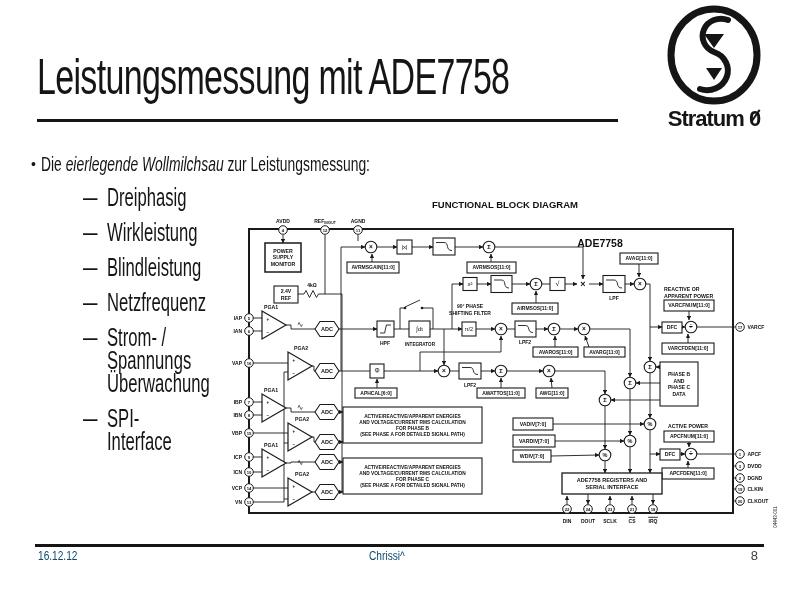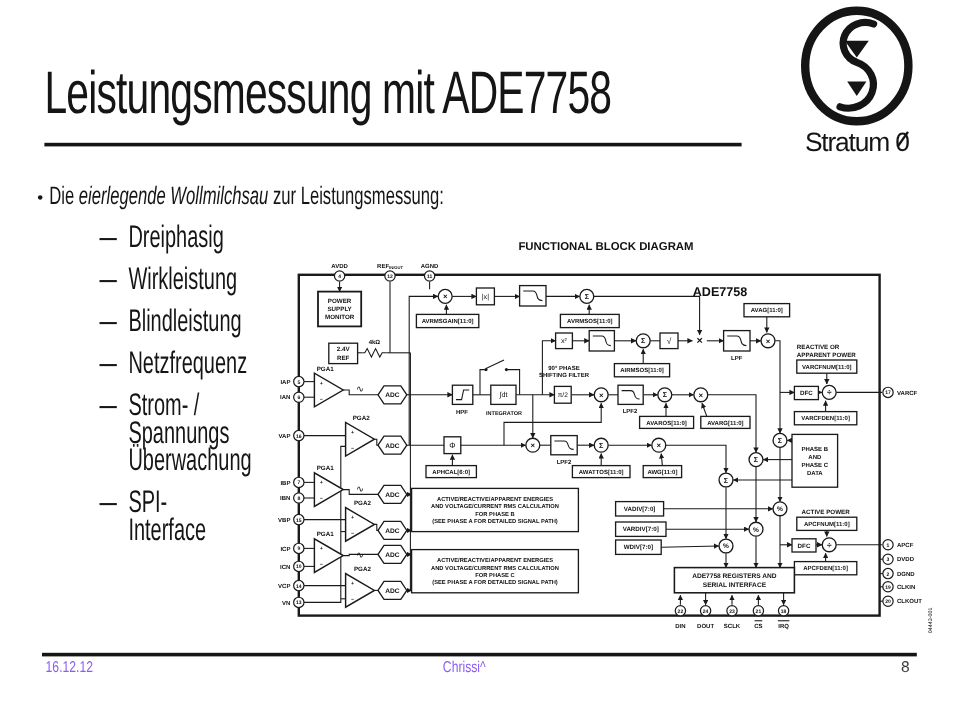--- a/index.html
+++ b/index.html
@@ -3,38 +3,38 @@
 <meta charset="utf-8">
 <style>
   html,body{margin:0;padding:0}
   body{width:800px;height:600px;background:#fff;position:relative;overflow:hidden;
        font-family:"Liberation Sans","DejaVu Sans",sans-serif;color:#151515}
   #title{position:absolute;left:37px;top:48px;font-size:50px;font-weight:400;letter-spacing:-1px;
          transform:scaleX(.68);transform-origin:0 0;white-space:nowrap}
   #titlerule{position:absolute;left:37px;top:119px;width:581px;height:2.5px;background:#151515}
   #logo{position:absolute;left:662px;top:4px;width:104px;height:102px}
   #logocap{position:absolute;left:656px;top:106px;width:116px;text-align:center;
-           font-size:22px;font-weight:400;letter-spacing:-1px;white-space:nowrap}
+           font-size:22px;font-weight:700;letter-spacing:-1px;white-space:nowrap}
   .zero{position:relative;display:inline-block}
   .zero::after{content:"";position:absolute;left:-1px;top:9px;width:15px;height:2.4px;
                background:#151515;transform:rotate(-55deg)}
   #bullet{position:absolute;left:31px;top:152px;display:flex;align-items:flex-start}
   .bmark{font-size:14px;line-height:24px;margin-right:5px}
   .btext{font-size:21px;line-height:24px;white-space:nowrap;display:inline-block;
          transform:scaleX(.66);transform-origin:0 0}
   #sublist{position:absolute;left:83px;top:186px;width:260px}
   .sub-row{display:flex;margin-bottom:12px;font-size:26px;line-height:23px}
   .dash{width:24px;flex:none}
   .sub-text{display:inline-block;transform:scaleX(.64);transform-origin:0 0;white-space:nowrap}
   #diagram{position:absolute;left:230px;top:190px;width:560px;height:350px}
   .blk{fill:#fff;stroke:#1a1a1a}
   .wire{fill:none;stroke:#1a1a1a;stroke-width:.9}
   #diagram text{font-family:"Liberation Sans","DejaVu Sans",sans-serif;fill:#111}
   #frule{position:absolute;left:35px;top:544px;width:729px;height:2.5px;background:#151515}
-  .foot{position:absolute;top:548px;font-size:13px;color:#8b5cf6}
+  .foot{position:absolute;top:548px;font-size:13px;color:#0c4a6e}
   .cfoot{display:inline-block;transform:scaleX(.78);transform-origin:0 0}
   #fdate{left:38px}
   #fauthor{left:0;width:773px;text-align:center}
   #fauthor .cfoot{transform-origin:center}
   #fpage{position:absolute;top:548px;right:42px;font-size:13px;color:#3c3c3c}
 </style>
 </head>
 <body>
 
 <div id="title">Leistungsmessung mit ADE7758</div>

